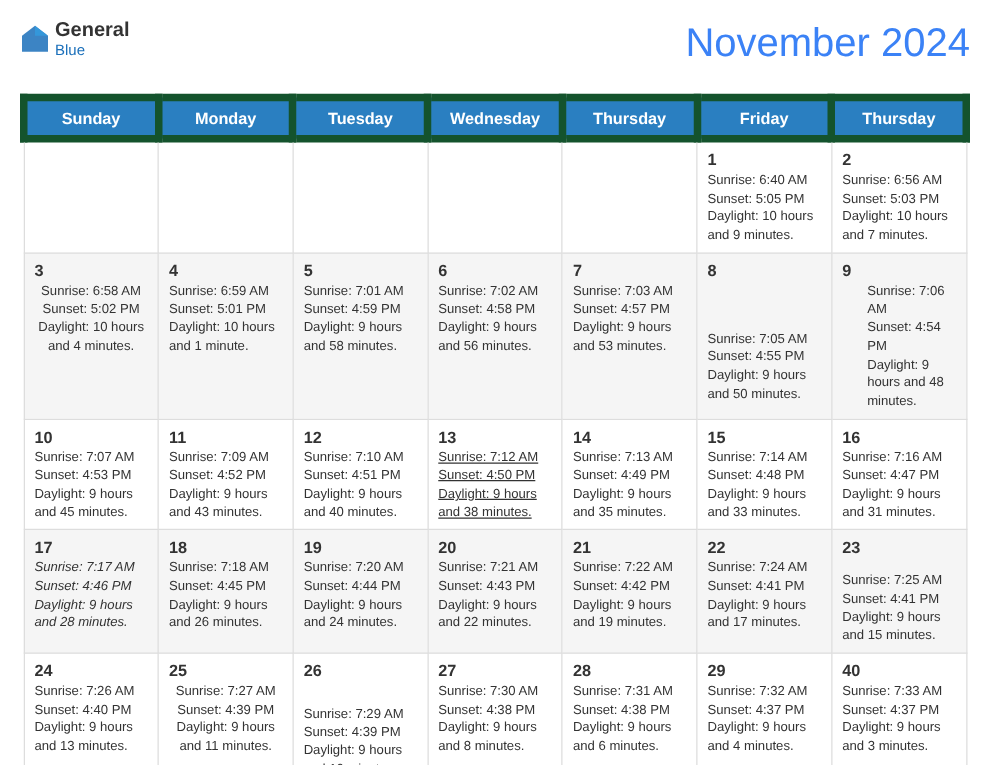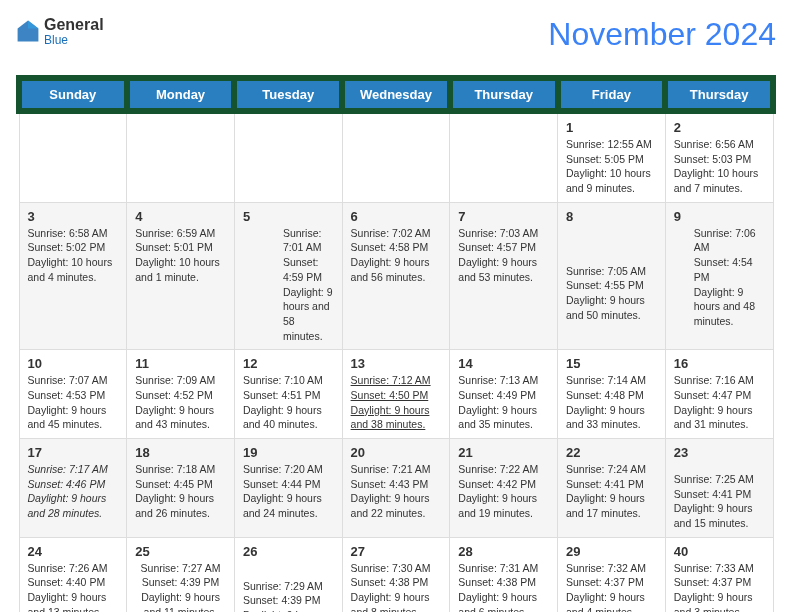--- a/index.html
+++ b/index.html
@@ -127,47 +127,47 @@
   </thead>
   <tbody id="calendar-body">
   <tr>
         <td class="empty-cell"></td>
         <td class="empty-cell"></td>
         <td class="empty-cell"></td>
         <td class="empty-cell"></td>
         <td class="empty-cell"></td>
         <td>
           <span class="day-number">1</span>
-          <div class="day-detail" style="white-space: pre-line;">Sunrise: 12:55 AM
+          <div class="day-detail" style="white-space: pre-line;">Sunrise: 6:40 AM
 Sunset: 5:05 PM
 Daylight: 10 hours and 9 minutes.</div>
         </td>
         <td>
           <span class="day-number">2</span>
           <div class="day-detail" style="white-space: pre-line;">Sunrise: 6:56 AM
 Sunset: 5:03 PM
 Daylight: 10 hours and 7 minutes.</div>
         </td>
       </tr>
       <tr>
         <td>
           <span class="day-number">3</span>
-          <div class="day-detail" style="white-space: pre-line;">Sunrise: 6:58 AM
+          <div class="day-detail" style="white-space: pre-line; text-align: center;">Sunrise: 6:58 AM
 Sunset: 5:02 PM
 Daylight: 10 hours and 4 minutes.</div>
         </td>
         <td>
           <span class="day-number">4</span>
           <div class="day-detail" style="white-space: pre-line;">Sunrise: 6:59 AM
 Sunset: 5:01 PM
 Daylight: 10 hours and 1 minute.</div>
         </td>
         <td>
           <span class="day-number">5</span>
-          <div class="day-detail" style="white-space: pre-line; margin-left: 40px;">Sunrise: 7:01 AM
+          <div class="day-detail" style="white-space: pre-line;">Sunrise: 7:01 AM
 Sunset: 4:59 PM
 Daylight: 9 hours and 58 minutes.</div>
         </td>
         <td>
           <span class="day-number">6</span>
           <div class="day-detail" style="white-space: pre-line;">Sunrise: 7:02 AM
 Sunset: 4:58 PM
 Daylight: 9 hours and 56 minutes.</div>
         </td>
         <td>

